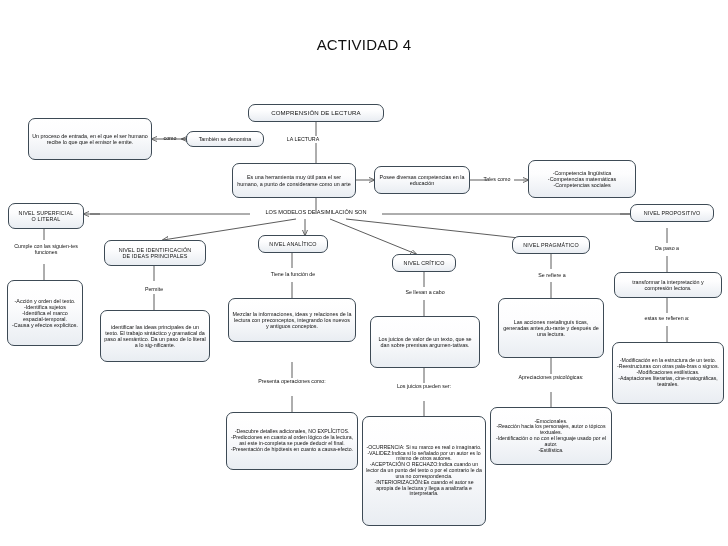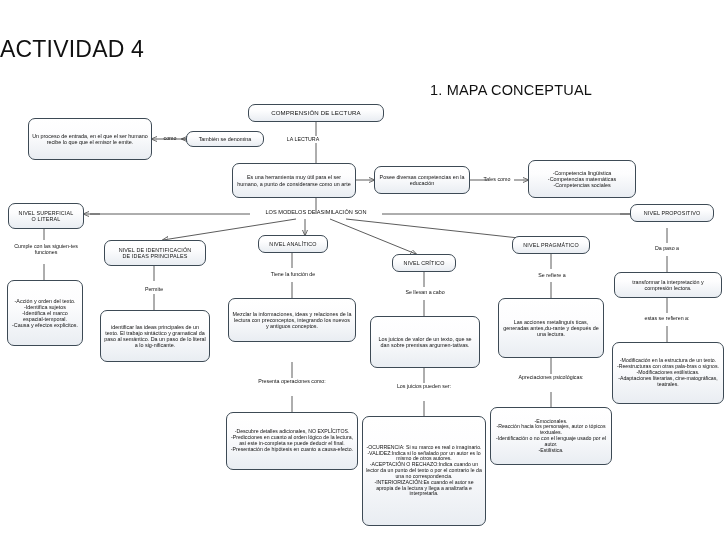--- a/index.html
+++ b/index.html
@@ -5,22 +5,22 @@
   html,body{margin:0;padding:0;background:#ffffff;}
   body{
     width:728px;height:546px;position:relative;overflow:hidden;
     font-family:"Liberation Sans","DejaVu Sans",sans-serif;
     color:#1a1a1a;
   }
   #stage{position:absolute;inset:0;}
 
   
   .slide-title{
-    position:absolute;left:0;right:0;top:36px;text-align:left;
-    font-size:23px;font-weight:400;letter-spacing:.2px;color:#111;
+    position:absolute;left:0;right:0;top:36px;text-align:center;
+    font-size:15px;font-weight:400;letter-spacing:.2px;color:#111;
   }
   .section-title{
     position:absolute;left:430px;top:82px;
     font-size:14.5px;font-weight:400;color:#111;letter-spacing:.2px;
   }
 
   
   #wires{position:absolute;left:0;top:0;width:728px;height:546px;}
   #wires line,#wires path{stroke:#4a4a4a;stroke-width:.9;fill:none;}
 
@@ -48,21 +48,20 @@
     line-height:1.15;white-space:pre-line;
   }
   .lbl.big{font-size:5.6px;}
 </style>
 </head>
 <body>
 
 <div id="stage">
 
   <div class="slide-title">ACTIVIDAD 4</div>
-  <div class="section-title">1. MAPA CONCEPTUAL</div>
 
   <svg id="wires" viewBox="0 0 728 546">
     <defs>
       <marker id="ah" markerWidth="7" markerHeight="7" refX="6" refY="3" orient="auto">
         <path d="M0,0 L7,3 L0,6 z" fill="#2b2b2b" stroke="none"></path>
       </marker>
     </defs>
 
     <line x1="316" y1="122" x2="316" y2="136"></line>
 

